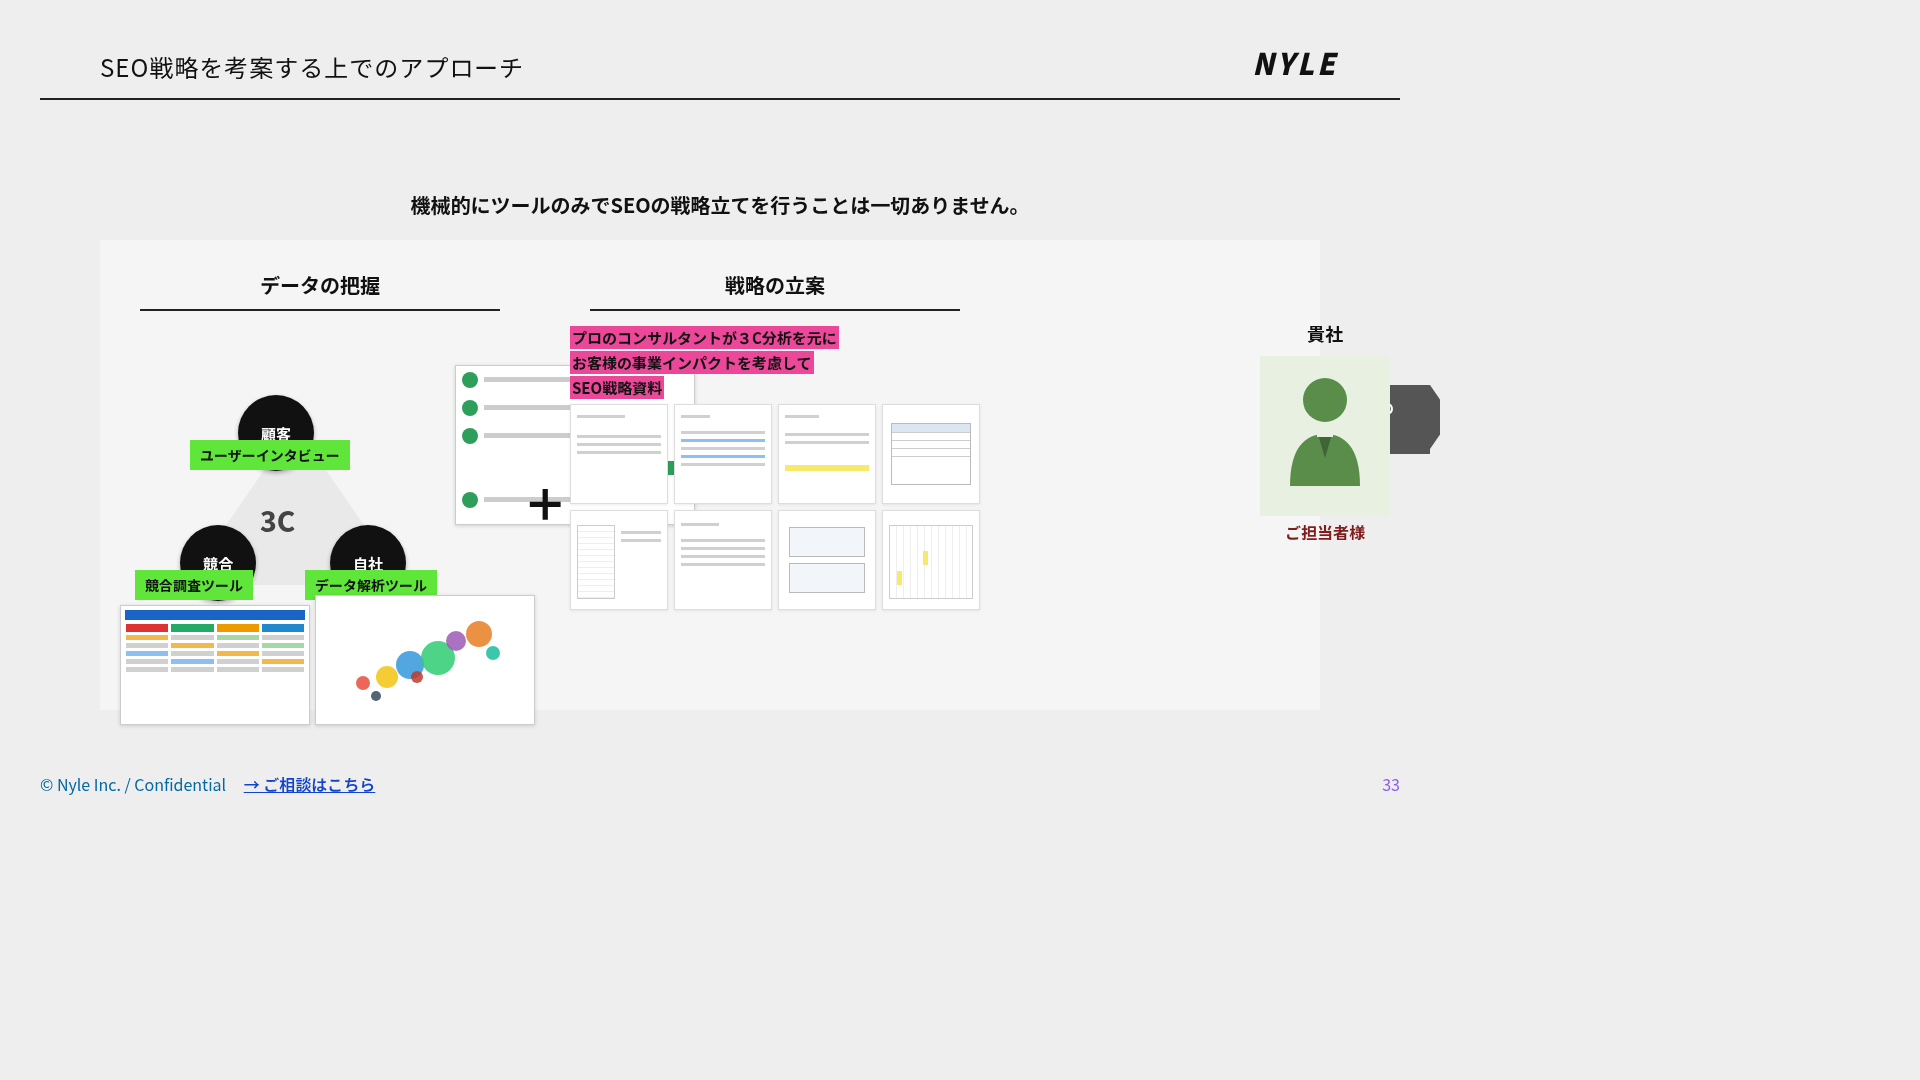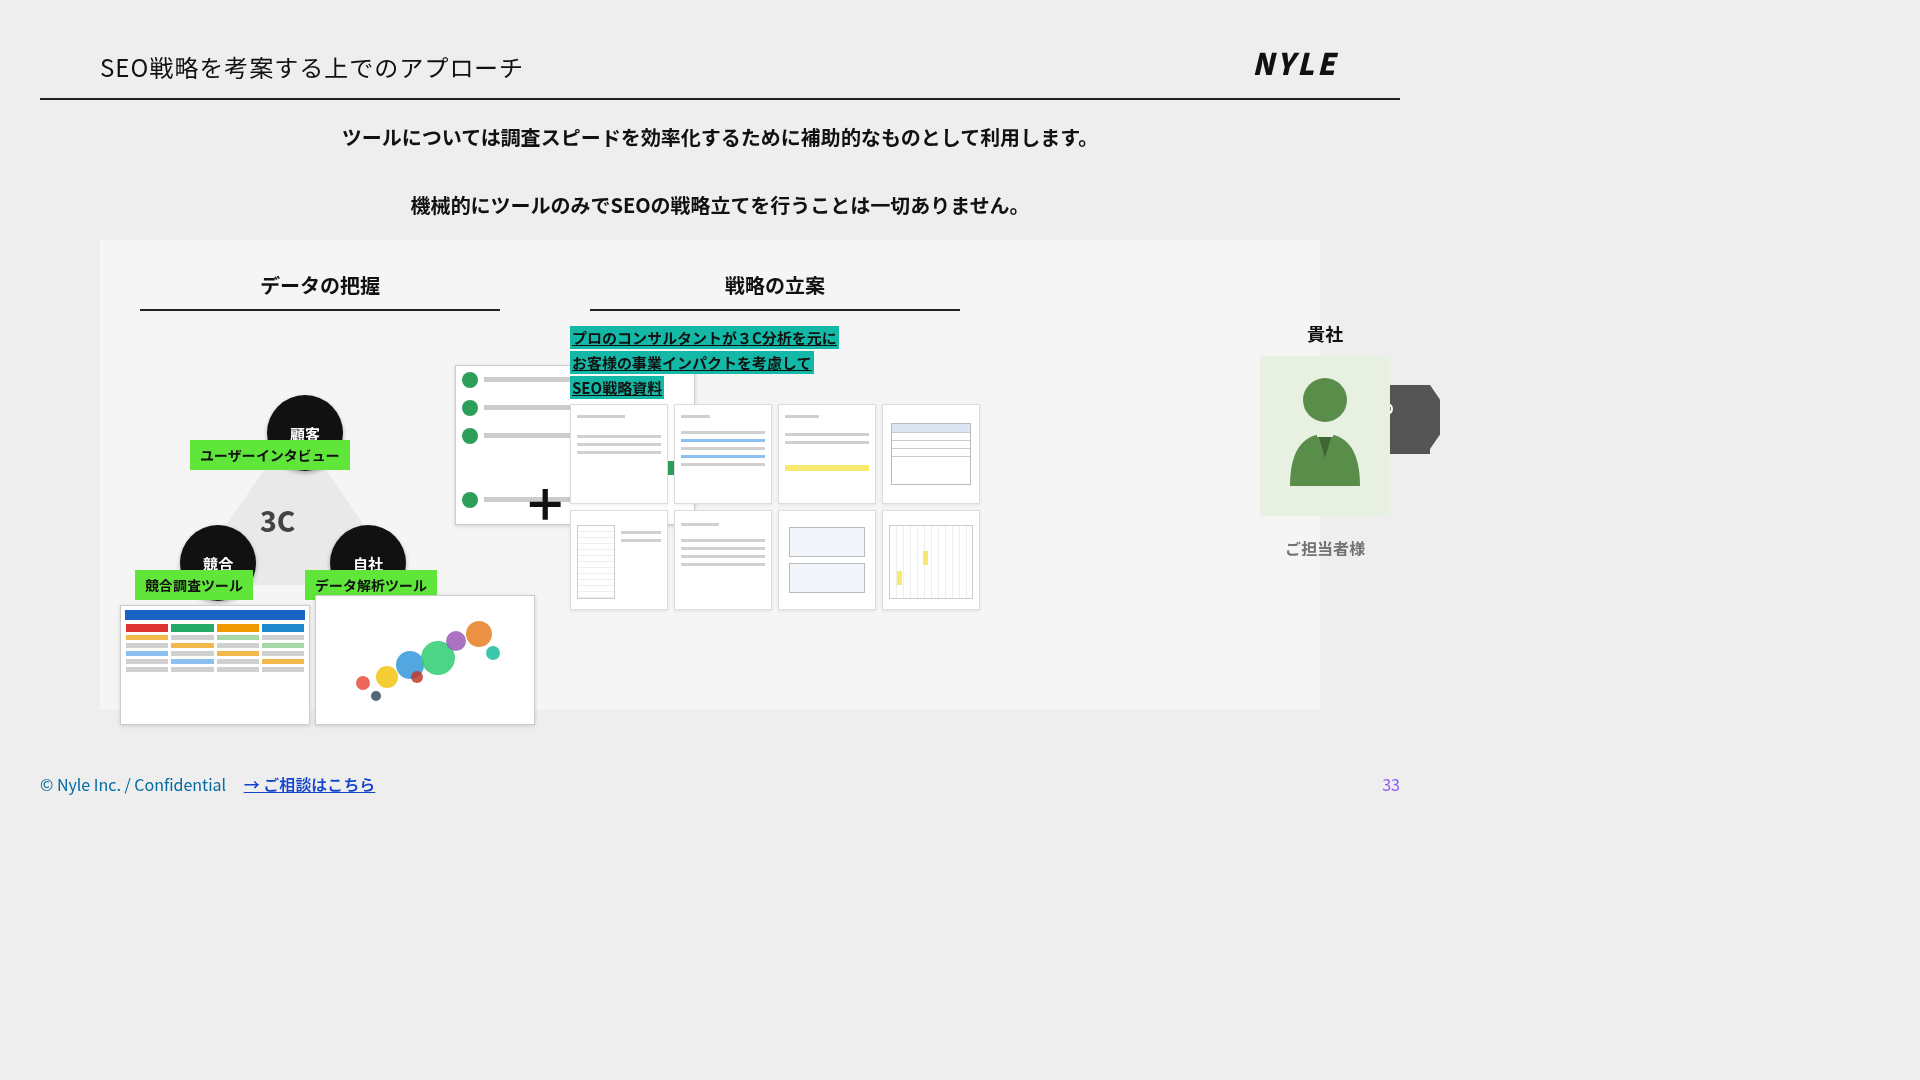--- a/index.html
+++ b/index.html
@@ -15,68 +15,68 @@
     .col { position: relative; }
     .col.left  { width: 400px; }
     .col.plus  { width: 50px; text-align:center; padding-top: 200px; font-size: 44px; font-weight: 900; }
     .col.right { width: 410px; }
     .col-title { text-align: center; font-size: 20px; font-weight: 700; padding-bottom: 10px; border-bottom: 2px solid #222; margin: 0 20px 14px; }
     
     .c3-wrap { position: relative; height: 380px; }
     .triangle { position:absolute; left:65px; top:100px; width:0; height:0; border-left: 110px solid transparent; border-right:110px solid transparent; border-bottom: 160px solid #e9e9e9; }
     .c3-label { position:absolute; left:140px; top:175px; font-size: 28px; font-weight: 800; color:#444; }
     .circle { position:absolute; width:76px; height:76px; border-radius:50%; background:#111; color:#fff; font-size:15px; font-weight:700; display:flex; align-items:center; justify-content:center; box-shadow:0 2px 4px rgba(0,0,0,.3);}  
-    .circle.c1 { left:147px; top:70px; }
+    .circle.c1 { left:118px; top:70px; }
     .circle.c2 { left:60px;  top:200px;text-align:center; }
     .circle.c3 { left:210px; top:200px; }
     .tag { position:absolute; background:#60e63a; color:#111; font-size:14px; font-weight:700; padding:5px 10px; white-space:nowrap; }
     .tag.t1 { left:70px;  top:115px; }
     .tag.t2 { left:15px;  top:245px; }
     .tag.t3 { left:185px; top:245px; }
     .mock { position:absolute; background:#fff; border:1px solid #ccc; box-shadow: 0 1px 4px rgba(0,0,0,.15);} 
     .mock.chat   { right:-175px; top:40px; width:240px; height:160px; }
     .mock.table  { left:0;  top:280px; width:190px; height:120px; }
     .mock.bubble { left:195px; top:270px; width:220px; height:130px; }
     .mock.chat .avatar{ width:16px;height:16px;border-radius:50%;background:#2e9e5b;display:inline-block;margin:6px;vertical-align:top;}
     .mock.chat .line { display:inline-block; height:5px; background:#ccc; vertical-align:top; margin-top:11px;}
     .mock.table .head{ height:10px;background:#1964c4;margin:4px;}
     .mock.table .row { display:flex; gap:3px; margin:3px 5px;}
     .mock.table .cell{ flex:1; height:5px; }
     .bubble-dot{ position:absolute; border-radius:50%; opacity:.85; }
     
-    .right-hl { display:inline-block; background:#14b8a6; font-size:15px; font-weight:700; padding:1px 2px; margin:1px 0;text-decoration:underline; }
+    .right-hl { display:inline-block; background:#ec4899; font-size:15px; font-weight:700; padding:1px 2px; margin:1px 0; }
     .doc-title { font-size:15px; font-weight:700; margin:12px 2px 6px; }
     .doc-grid { display:grid; grid-template-columns: repeat(4,1fr); gap:6px; margin-top:4px; }
     .doc-page { background:#fff; border:1px solid #ddd; height:100px; box-shadow:0 1px 3px rgba(0,0,0,.08); position:relative; overflow:hidden; }
     .doc-page .ln{position:absolute;left:6px;right:6px;height:3px;background:#d0d0d0;}
     
     .propose { position:absolute; right:-110px; top:145px; }
     .propose-box { width:110px; background:#555; color:#fff; font-size:15px; font-weight:700; padding:12px 14px; position:relative; line-height:1.5; }
     .propose-box::after{ content:""; position:absolute; right:-22px; top:0; width:0;height:0; border-top:32px solid transparent; border-bottom:32px solid transparent; border-left:22px solid #555;}
     .client { position:absolute; right:30px; top:320px; text-align:center; width:170px; }
     .client-title{ font-size:18px; font-weight:700; margin-bottom:10px; }
     .avatar-box{ width:130px; height:160px; margin:0 auto; background:#e8f1e1; position:relative; padding-top:12px;}
     .avatar-box svg{ display:block; margin:0 auto;}
-    .client-sub{ font-size:16px; font-weight:700; margin-top:20px; color:#737373; }
+    .client-sub{ font-size:16px; font-weight:700; margin-top:4px; color:#7f1d1d; }
     .footer { position:absolute; bottom:14px; left:40px; right:40px; display:flex; justify-content:space-between; align-items:center; font-size:16px; }
     .footer .copy{ color:#0369a1; }
     .footer a{ color:#1144cc; text-decoration:underline; margin-left:14px; font-weight:600; }
     .footer .page{ color:#8b5cf6; font-size:16px; }
   </style>
 </head>
 <body>
 
 <div class="slide">
   <div class="header">
     <div class="title">SEO戦略を考案する上でのアプローチ</div>
     <div class="logo">NYLE</div>
   </div>
 
   <div class="headline">
-    <span class="hl-line">ツールについては調査スピードを効率化するために補助的なものとして利用します。</span><br>
+    <br>
     <br>
     <span class="hl-line">機械的にツールのみでSEOの戦略立てを行うことは一切ありません。</span>
   </div>
 
   <div class="content-box">
 
     <div class="col left">
       <div class="col-title">データの把握</div>
       <div class="c3-wrap">
         <div class="triangle"></div>

